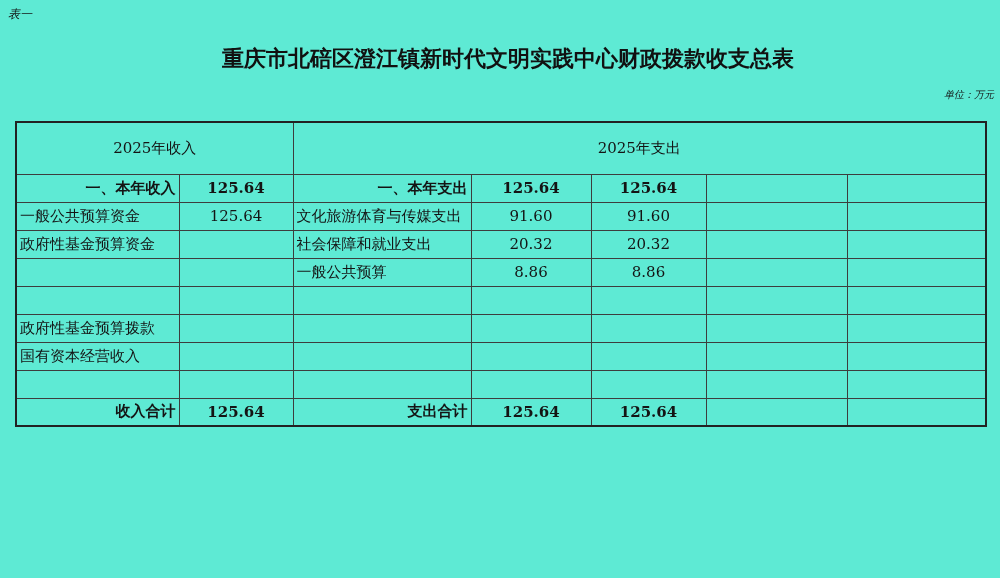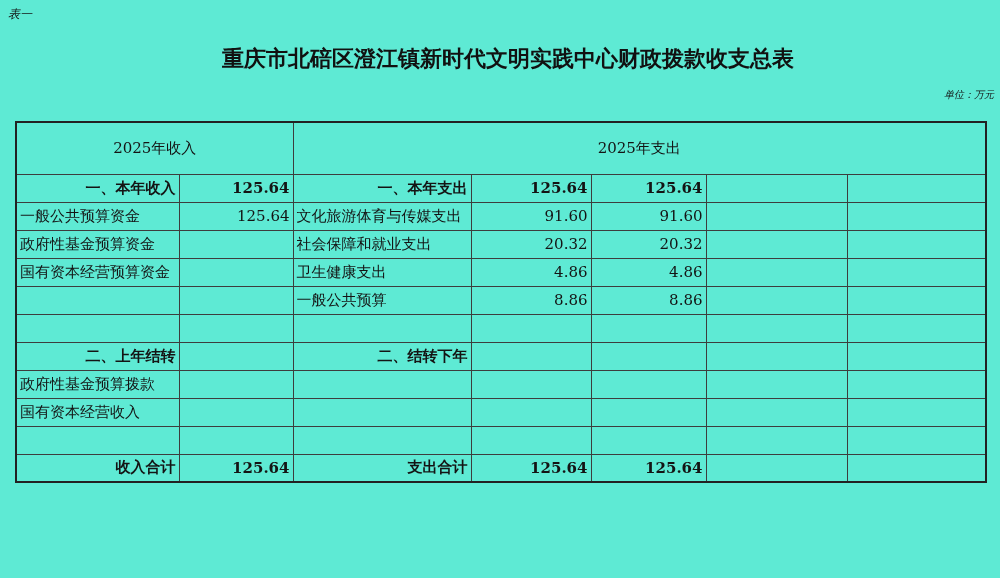--- a/index.html
+++ b/index.html
@@ -68,21 +68,21 @@
   table.budget tbody td {
     height: 28px;
     font-size: 15px;
     padding: 0 3px;
   }
   td.item {
     text-align: left;
     padding-left: 5px;
   }
   td.num {
-    text-align: right;
+    text-align: center;
     padding-right: 3px;
     font-size: 14px;
   }
   tr.cat td {
     font-weight: bold;
   }
   tr.cat td.item {
     text-align: right;
   }
 </style>
@@ -135,55 +135,37 @@
       <tr>
         <td class="item">政府性基金预算资金</td>
         <td class="num"></td>
         <td class="item">社会保障和就业支出</td>
         <td class="num">20.32</td>
         <td class="num">20.32</td>
         <td class="num"></td>
         <td class="num"></td>
       </tr>
       <tr>
-        <td class="item">国有资本经营预算资金</td>
-        <td class="num"></td>
-        <td class="item">卫生健康支出</td>
-        <td class="num">4.86</td>
-        <td class="num">4.86</td>
-        <td class="num"></td>
-        <td class="num"></td>
-      </tr>
-      <tr>
         <td class="item"></td>
         <td class="num"></td>
         <td class="item">一般公共预算</td>
         <td class="num">8.86</td>
         <td class="num">8.86</td>
         <td class="num"></td>
         <td class="num"></td>
       </tr>
       <tr>
         <td class="item"></td>
         <td class="num"></td>
         <td class="item"></td>
         <td class="num"></td>
         <td class="num"></td>
         <td class="num"></td>
         <td class="num"></td>
       </tr>
-      <tr class="cat">
-        <td class="item">二、上年结转</td>
-        <td class="num"></td>
-        <td class="item">二、结转下年</td>
-        <td class="num"></td>
-        <td class="num"></td>
-        <td class="num"></td>
-        <td class="num"></td>
-      </tr>
       <tr>
         <td class="item">政府性基金预算拨款</td>
         <td class="num"></td>
         <td class="item"></td>
         <td class="num"></td>
         <td class="num"></td>
         <td class="num"></td>
         <td class="num"></td>
       </tr>
       <tr>

